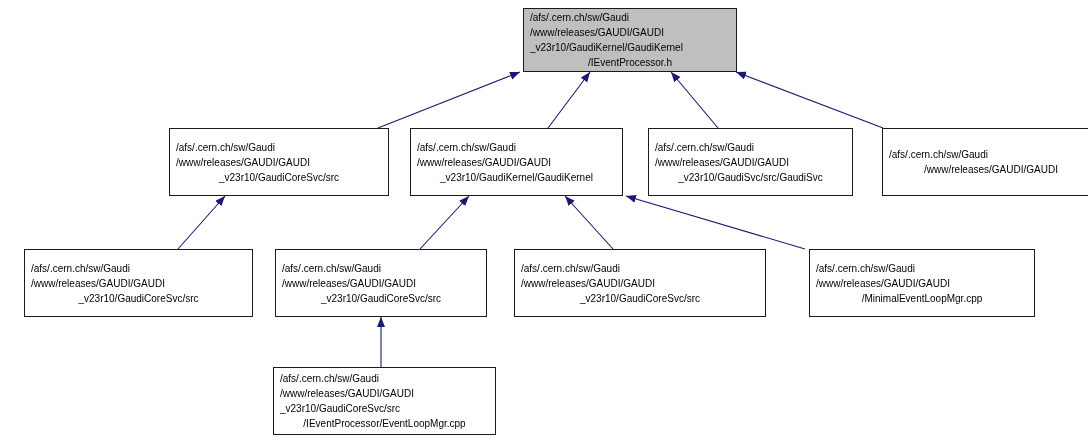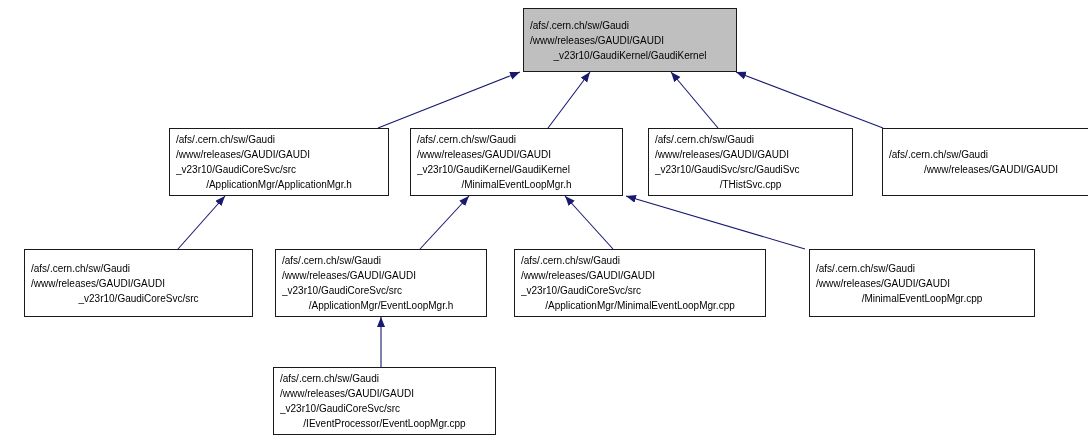--- a/index.html
+++ b/index.html
@@ -70,59 +70,55 @@
         <line x1="593" y1="249" x2="545" y2="196" stroke="#191970" stroke-width="1.1" marker-end="url(#arrowhead)"></line>
         <line x1="785" y1="249" x2="606" y2="196" stroke="#191970" stroke-width="1.1" marker-end="url(#arrowhead)"></line>
         <line x1="361" y1="367" x2="361" y2="317" stroke="#191970" stroke-width="1.1" marker-end="url(#arrowhead)"></line>
       </g>
   </svg>
   <div id="node-layer">
       <div class="node highlight" style="left: 503px; top: 8px; width: 214px; height: 64px; background: rgb(191, 191, 191); border-color: rgb(26, 26, 26); color: rgb(0, 0, 0);">
         <div class="line">/afs/.cern.ch/sw/Gaudi</div>
         <div class="line">/www/releases/GAUDI/GAUDI</div>
         <div class="line">_v23r10/GaudiKernel/GaudiKernel</div>
+        <div class="line">/IEventProcessor.h</div>
       </div>
       <div class="node" style="left: 149px; top: 128px; width: 220px; height: 68px; background: rgb(255, 255, 255); border-color: rgb(26, 26, 26); color: rgb(0, 0, 0);">
         <div class="line">/afs/.cern.ch/sw/Gaudi</div>
         <div class="line">/www/releases/GAUDI/GAUDI</div>
         <div class="line">_v23r10/GaudiCoreSvc/src</div>
-        <div class="line">/ApplicationMgr/ApplicationMgr.h</div>
       </div>
       <div class="node" style="left: 390px; top: 128px; width: 213px; height: 68px; background: rgb(255, 255, 255); border-color: rgb(26, 26, 26); color: rgb(0, 0, 0);">
         <div class="line">/afs/.cern.ch/sw/Gaudi</div>
         <div class="line">/www/releases/GAUDI/GAUDI</div>
         <div class="line">_v23r10/GaudiKernel/GaudiKernel</div>
-        <div class="line">/MinimalEventLoopMgr.h</div>
       </div>
       <div class="node" style="left: 628px; top: 128px; width: 205px; height: 68px; background: rgb(255, 255, 255); border-color: rgb(26, 26, 26); color: rgb(0, 0, 0);">
         <div class="line">/afs/.cern.ch/sw/Gaudi</div>
         <div class="line">/www/releases/GAUDI/GAUDI</div>
         <div class="line">_v23r10/GaudiSvc/src/GaudiSvc</div>
-        <div class="line">/THistSvc.cpp</div>
       </div>
       <div class="node" style="left: 862px; top: 128px; width: 218px; height: 68px; background: rgb(255, 255, 255); border-color: rgb(26, 26, 26); color: rgb(0, 0, 0);">
         <div class="line">/afs/.cern.ch/sw/Gaudi</div>
         <div class="line">/www/releases/GAUDI/GAUDI</div>
       </div>
       <div class="node" style="left: 4px; top: 249px; width: 229px; height: 68px; background: rgb(255, 255, 255); border-color: rgb(26, 26, 26); color: rgb(0, 0, 0);">
         <div class="line">/afs/.cern.ch/sw/Gaudi</div>
         <div class="line">/www/releases/GAUDI/GAUDI</div>
         <div class="line">_v23r10/GaudiCoreSvc/src</div>
       </div>
       <div class="node" style="left: 255px; top: 249px; width: 212px; height: 68px; background: rgb(255, 255, 255); border-color: rgb(26, 26, 26); color: rgb(0, 0, 0);">
         <div class="line">/afs/.cern.ch/sw/Gaudi</div>
         <div class="line">/www/releases/GAUDI/GAUDI</div>
         <div class="line">_v23r10/GaudiCoreSvc/src</div>
-        <div class="line">/ApplicationMgr/EventLoopMgr.h</div>
       </div>
       <div class="node" style="left: 494px; top: 249px; width: 252px; height: 68px; background: rgb(255, 255, 255); border-color: rgb(26, 26, 26); color: rgb(0, 0, 0);">
         <div class="line">/afs/.cern.ch/sw/Gaudi</div>
         <div class="line">/www/releases/GAUDI/GAUDI</div>
         <div class="line">_v23r10/GaudiCoreSvc/src</div>
-        <div class="line">/ApplicationMgr/MinimalEventLoopMgr.cpp</div>
       </div>
       <div class="node" style="left: 789px; top: 249px; width: 226px; height: 68px; background: rgb(255, 255, 255); border-color: rgb(26, 26, 26); color: rgb(0, 0, 0);">
         <div class="line">/afs/.cern.ch/sw/Gaudi</div>
         <div class="line">/www/releases/GAUDI/GAUDI</div>
         <div class="line">/MinimalEventLoopMgr.cpp</div>
       </div>
       <div class="node" style="left: 253px; top: 367px; width: 223px; height: 68px; background: rgb(255, 255, 255); border-color: rgb(26, 26, 26); color: rgb(0, 0, 0);">
         <div class="line">/afs/.cern.ch/sw/Gaudi</div>
         <div class="line">/www/releases/GAUDI/GAUDI</div>
         <div class="line">_v23r10/GaudiCoreSvc/src</div>

